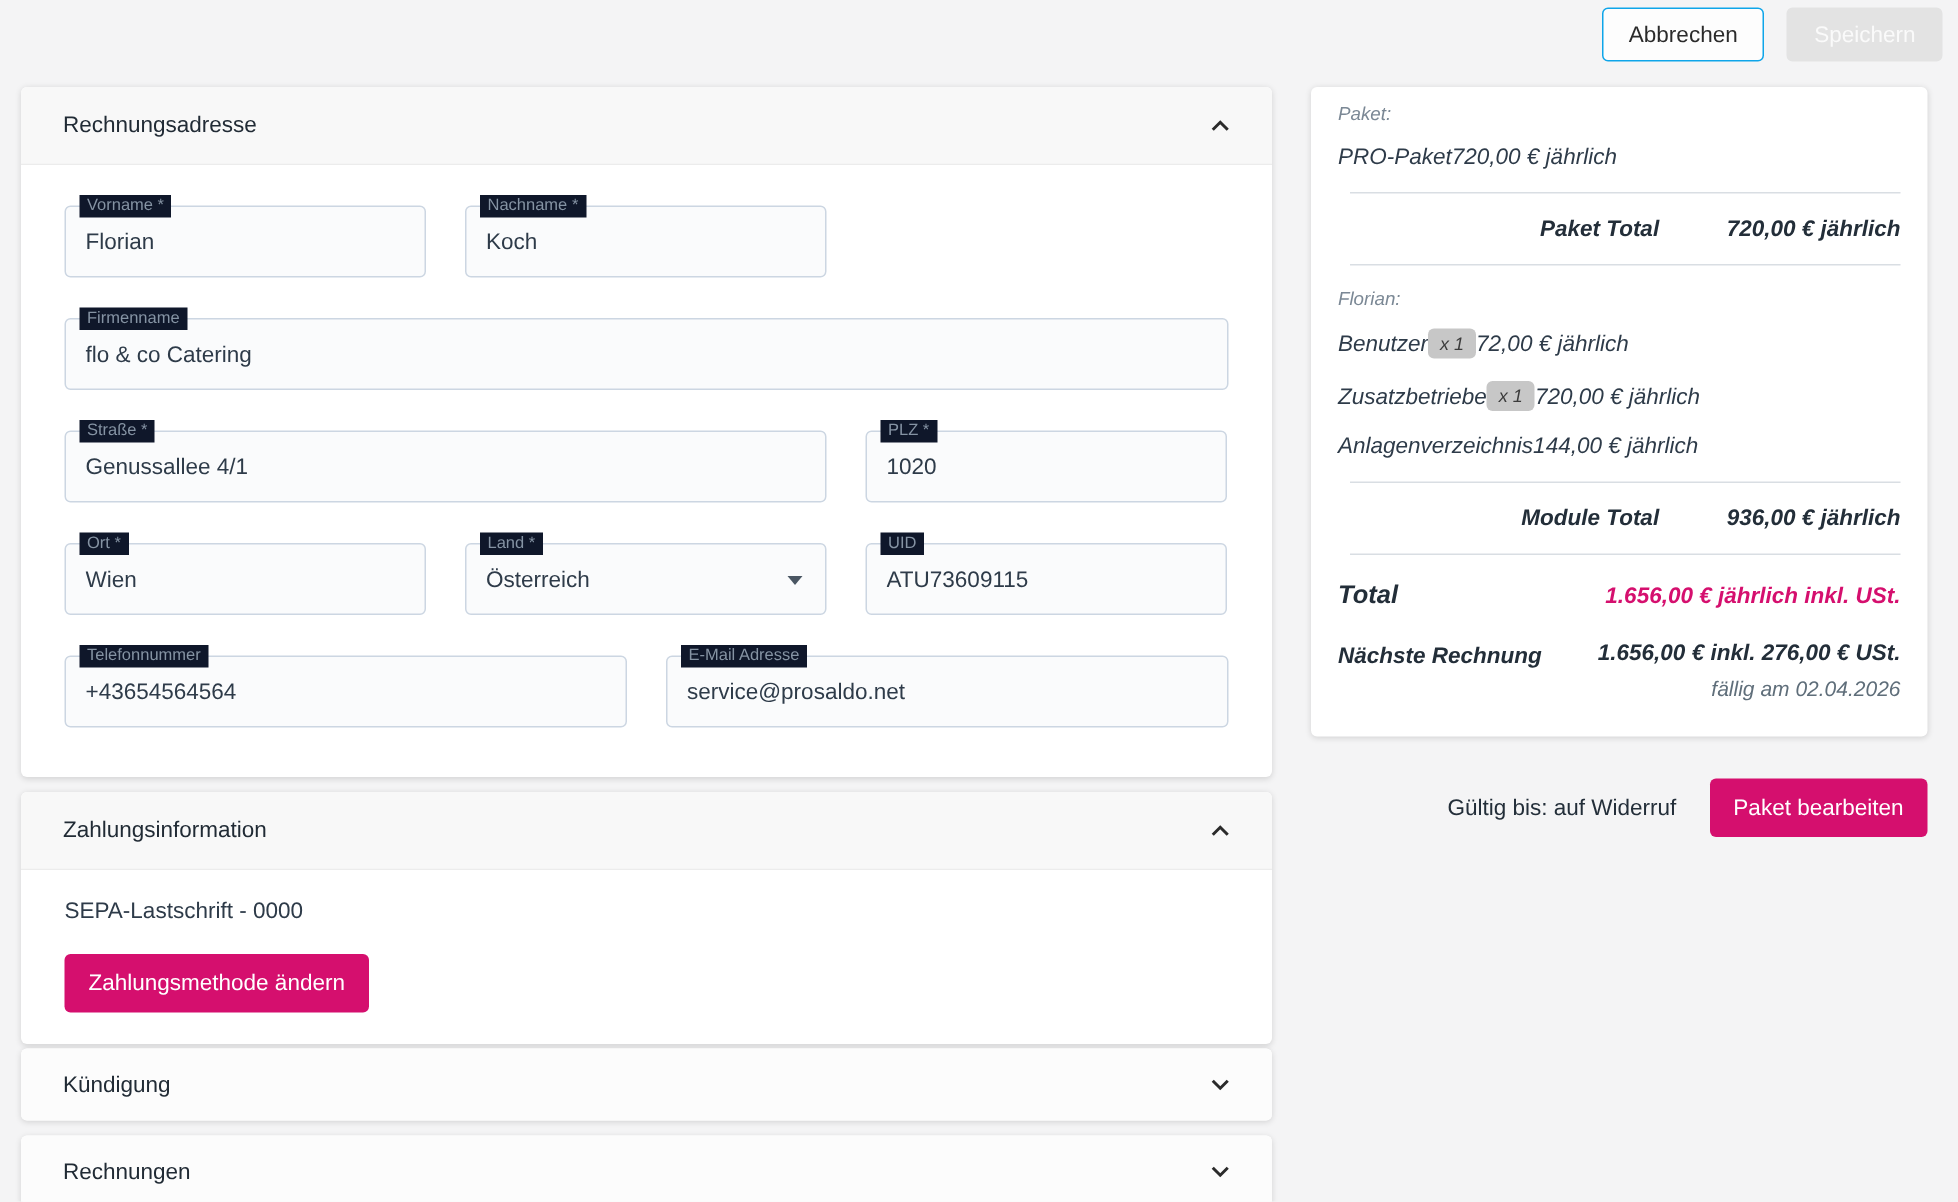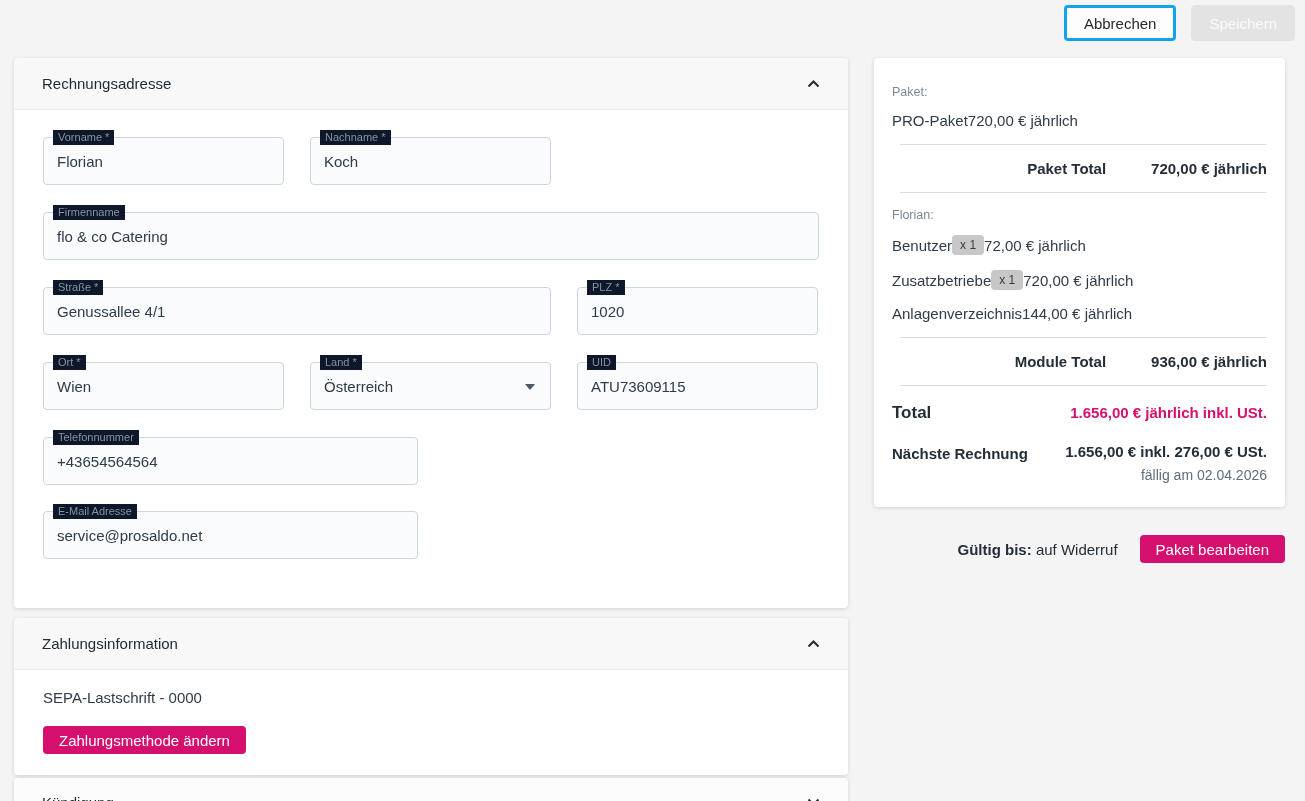--- a/index.html
+++ b/index.html
@@ -6,74 +6,74 @@
   html,body { width:1305px; height:801px; }
   body {
     background:#f4f4f5;
     font-family:"Liberation Sans", sans-serif;
     color:#2e3b49;
     overflow:hidden;
   }
   
   .topbar { display:flex; justify-content:flex-end; gap:15px; padding:5px 10px 0 0; }
   .btn { height:36px; padding:0 17px; font-size:15px; border-radius:4px; font-family:inherit; cursor:pointer; }
-  .btn-secondary { background:#fdfdfd; border:3px solid #0ea5e9; color:#2b2b2b; }
+  .btn-secondary { background:#fdfdfd; border:1px solid #0ea5e9; color:#2b2b2b; }
   .btn-save-disabled { background:#e3e3e3; border:1px solid #e3e3e3; color:#fafafa; cursor:default; }
-  .btn-primary { background:#d50f6e; border:none; color:#fff; height:28px; padding:0 16px; font-size:15px; border-radius:4px; font-family:inherit; cursor:pointer; }
+  .btn-primary { background:#d50f6e; border:none; color:#fff; height:39px; padding:0 16px; font-size:15px; border-radius:4px; font-family:inherit; cursor:pointer; }
 
   .layout { display:flex; gap:26px; margin:17px 20px 0 14px; align-items:flex-start; }
   .left-col { width:834px; }
   .right-col { width:411px; }
 
   .card { background:#fff; border-radius:4px; box-shadow:0 1px 4px rgba(0,0,0,.14); }
   .card + .card { margin-top:10px; }
   .card.tight { margin-top:3px; }
 
   .card-header { display:flex; align-items:center; justify-content:space-between; height:52px; padding:0 28px; background:#f8f8f8; border-bottom:1px solid #ececec; border-radius:4px 4px 0 0; cursor:pointer; }
   .card-header.collapsed { height:48px; border-bottom:none; border-radius:4px; background:#fcfcfc; }
   .card-title { font-size:15px; color:#212b35; }
   .chev { display:block; }
 
   
   .form-body { padding:27px 29px 33px; }
   .form-row { display:flex; gap:26px; margin-bottom:27px; }
-  .form-row:last-child { margin-bottom:16px;flex-direction:column; }
+  .form-row:last-child { margin-bottom:0; }
   .field { position:relative; height:48px; background:#fafbfc; border:1px solid #ccd6e2; border-radius:4px; display:flex; align-items:center; padding:0 13px; }
   .w1 { width:241px; } .w2 { width:508px; } .wh { width:375px; } .wf { width:100%; }
   .float-label { position:absolute; top:-8px; left:9px; font-size:11px; line-height:15px; color:#8593a3; background:#0f172a; padding:0 5px; white-space:nowrap; }
   .field input { border:0; outline:0; background:transparent; width:100%; font-family:inherit; font-size:15px; color:#2e3b49; }
   .field input::placeholder { color:#9aa7b5; }
   .select-value { font-size:15px; color:#2e3b49; }
   .select-caret { position:absolute; right:15px; top:21px; width:0; height:0; border-left:5px solid transparent; border-right:5px solid transparent; border-top:6px solid #4a5663; }
 
   
   .payment-body { padding:19px 29px 21px; }
   .payment-method { font-size:15px; color:#2e3b49; margin-bottom:20px; }
 
   
-  .summary-card { padding:20px 18px 24px; }
+  .summary-card { padding:4px 18px 24px;font-style:italic; }
   .sum-label { font-size:12.5px; color:#7b8895; margin:7px 0 13px; }
   .sum-row { display:flex; justify-content:flex-start; align-items:center; font-size:15px; color:#2e3b49; margin-bottom:15px; }
   .mod-name { display:flex; align-items:center; gap:0; }
   .badge { background:#c7c7c7; color:#3b3b3b; font-size:12px; border-radius:4px; padding:3px 8px; }
   .badge:empty { display:none; }
   .sum-line { border:0; border-top:1px solid #d9dee3; margin:15px 0 15px 8px; }
   .sum-total { display:flex; justify-content:flex-end; gap:45px; font-weight:bold; font-size:15px; color:#232e39; }
   .total-row { display:flex; justify-content:space-between; align-items:baseline; margin:17px 0 20px; }
   .total-label { font-size:17px; font-weight:bold; color:#232e39; }
   .total-value { font-size:15px; font-weight:bold; color:#d50f6e; }
   .next-row { display:flex; justify-content:space-between; }
   .next-label { font-weight:bold; font-size:15px; color:#232e39; padding-top:2px; }
   .next-value { text-align:right; font-size:15px; }
   .next-amount { font-weight:bold; color:#232e39; }
   .next-due { font-size:14px; color:#5f6e7a; margin-top:7px; }
 
   .valid-row { display:flex; justify-content:flex-end; align-items:center; gap:22px; margin-top:28px; }
   .valid-text { font-size:15px; color:#232e39; }
-  .valid-text b { font-weight:bold;text-align:center; }
+  .valid-text b { font-weight:normal;text-align:center; }
 </style>
 </head>
 <body>
 
 <div>
 
   <div class="topbar">
     <button class="btn btn-secondary">Abbrechen</button>
     <button class="btn btn-save-disabled">Speichern</button>
   </div>

